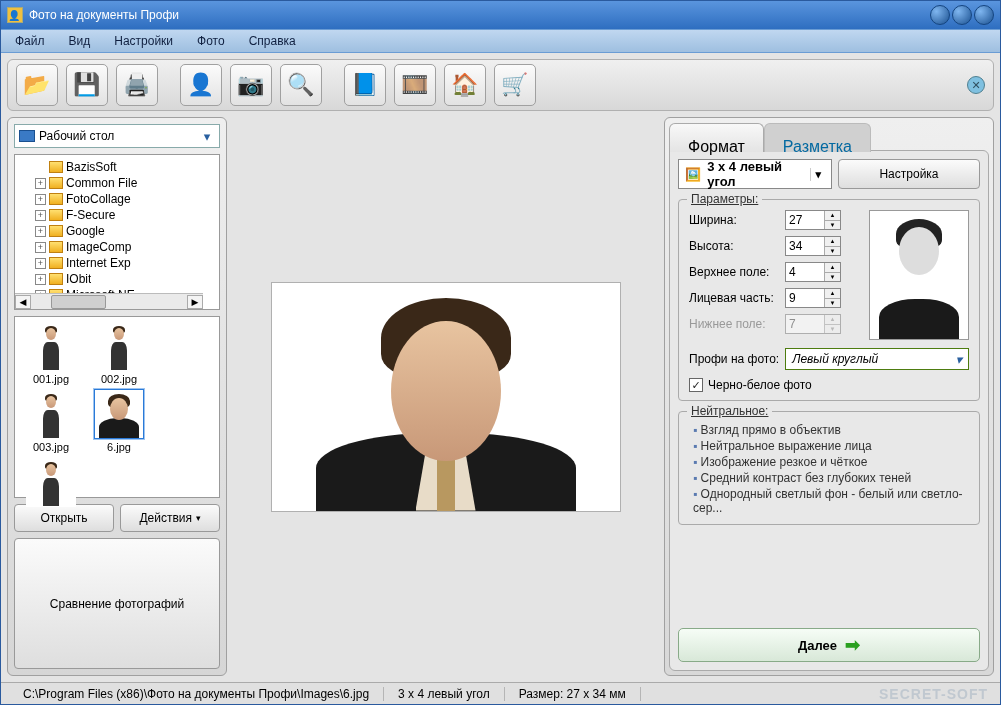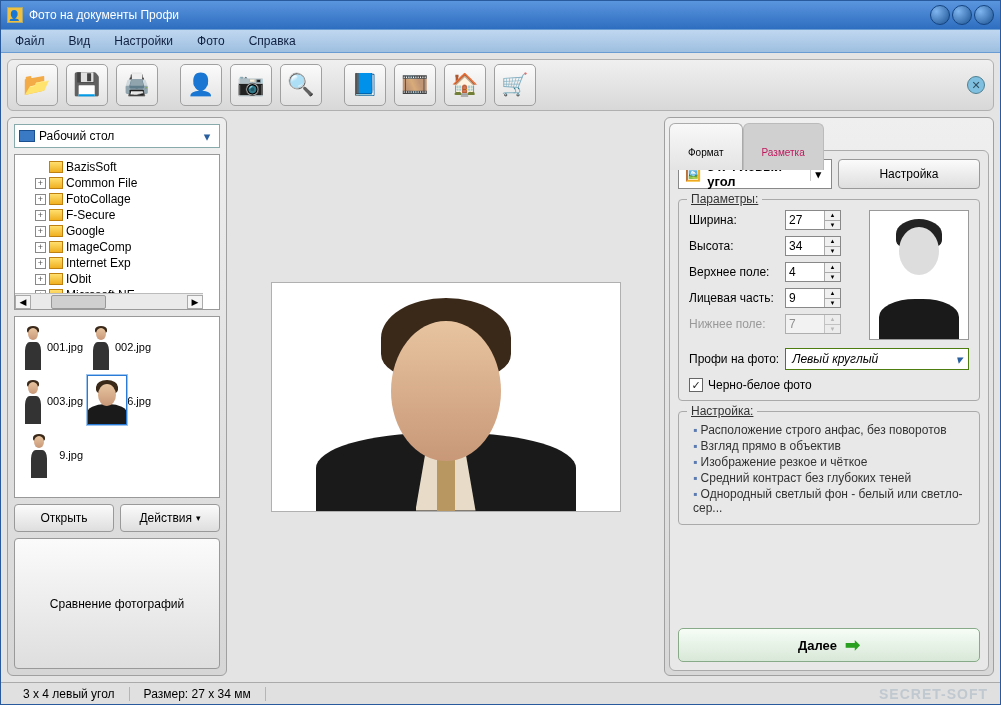--- a/index.html
+++ b/index.html
@@ -90,40 +90,40 @@
 .tree-item .nx{width:11px;}
 .tree-item .fico{width:14px;height:12px;background:linear-gradient(to bottom,#ffe070,#f0b020);border:1px solid #c08010;}
 .tree-item .txt{ white-space:nowrap; overflow:hidden; }
 .tree-hscroll{position:absolute;bottom:0;left:0;right:16px;height:16px;background:#eaeaea;border-top:1px solid #bbb;display:flex;align-items:center;}
 .tree-hscroll .arrow{width:16px;height:14px;border:1px solid #aaa;background:#f4f4f4;display:flex;align-items:center;justify-content:center;font-size:9px;}
 .tree-hscroll .thumb{width:55px;height:14px;background:#d0d0d0;border:1px solid #999;margin-left:20px;border-radius:2px;}
 .thumbs {
   height: 182px; border:1px solid #999; background:#fff;
   display:flex;flex-wrap:wrap;align-content:flex-start;gap:4px;padding:4px;font-size:11px;
 }
-.thumb-item{width:64px;display:flex;align-items:center;}
+.thumb-item{width:64px;display:flex;flex-direction:column;align-items:center;}
 .thumb-img{width:50px;height:50px;border:1px solid transparent;background:#fff;position:relative;overflow:hidden;}
 .thumb-item.sel .thumb-img{border:1px solid #2a7ad8;outline:1px solid #9ec4f0;}
 .thumb-label{text-align:center;margin-top:2px;}
 .btn-row{display:flex;gap:6px;}
 .btn {
   flex:1;height:28px;border:1px solid #999;border-radius:4px;
   background:linear-gradient(to bottom,#fbfbfb,#dedede);
   display:flex;align-items:center;justify-content:center;font-size:12px;gap:4px;
 }
 .center-panel{flex:1;display:flex;align-items:center;justify-content:center;}
 .photo-frame{width:350px;height:230px;background:#fff;border:1px solid #b0b0b0;position:relative;overflow:hidden;}
 .right-panel{
   width:330px;border:1px solid #a0a0a0;border-radius:6px;
   background:linear-gradient(to bottom,#efefef,#d8d8d8);
   display:flex;flex-direction:column;padding:4px;
 }
 .tab-row{display:flex;height:28px;}
-.tab{padding:23px 18px;border:1px solid #aaa;border-bottom:none;border-radius:6px 6px 0 0;font-size:10px;background:linear-gradient(to bottom,#f8f8f8,#e4e4e4);position:relative;top:1px;text-align:center;}
-.tab.inactive{background:#d0d0d0;color:#be185d;border-color:#bbb;}
+.tab{padding:14px 18px;border:1px solid #aaa;border-bottom:none;border-radius:6px 6px 0 0;font-size:16px;background:linear-gradient(to bottom,#f8f8f8,#e4e4e4);position:relative;top:1px;text-align:center;}
+.tab.inactive{background:#d0d0d0;color:#0369a1;border-color:#bbb;}
 .right-body{flex:1;border:1px solid #aaa;border-radius:0 6px 6px 6px;background:#e8e8e8;padding:8px;display:flex;flex-direction:column;gap:10px;}
 .fmt-row{display:flex;gap:6px;align-items:center;}
 .fmt-combo{flex:1;height:30px;border:1px solid #888;background:#fff;display:flex;align-items:center;padding:0 6px;gap:6px;font-size:13px;font-weight:bold;}
 .fmt-combo .dd{margin-left:auto;border-left:1px solid #ccc;width:16px;text-align:center;font-size:11px;}
 .settings-btn{width:80px;height:30px;}
 .fieldset{border:1px solid #aaa;border-radius:4px;padding:10px 10px 8px;position:relative;}
 .fieldset .legend{position:absolute;top:-8px;left:8px;background:#e8e8e8;padding:0 4px;font-size:12px;color:#333;text-decoration:underline;}
 .param-grid{display:flex;gap:10px;}
 .param-left{flex:1;display:flex;flex-direction:column;gap:6px;}
 .param-row{display:flex;align-items:center;}
@@ -465,37 +465,38 @@
                 <div class="dd">▾</div>
               </div>
             </div>
             <div class="check-row">
               <div class="cb">✓</div>
               <span>Черно-белое фото</span>
             </div>
           </div>
 
           <div class="fieldset">
-            <div class="legend">Настройка:</div>
+            <div class="legend">Нейтральное:</div>
             <ul class="info-list" id="info-list">
-                <li>Расположение строго анфас, без поворотов</li>
                 <li>Взгляд прямо в объектив</li>
+                <li>Нейтральное выражение лица</li>
                 <li>Изображение резкое и чёткое</li>
                 <li>Средний контраст без глубоких теней</li>
                 <li>Однородный светлый фон - белый или светло-сер...</li>
               </ul>
           </div>
 
           <div class="next-btn">
             <span>Далее</span>
             <span class="arrow">➡</span>
           </div>
         </div>
       </div>
     </div>
   </div>
 
   <div class="statusbar">
+    <div class="cell">C:\Program Files (x86)\Фото на документы Профи\Images\6.jpg</div>
     <div class="cell">3 х 4 левый угол</div>
     <div class="cell">Размер: 27 х 34 мм</div>
     <div class="watermark">SECRET-SOFT</div>
   </div>
 </div>
 
 </body></html>

